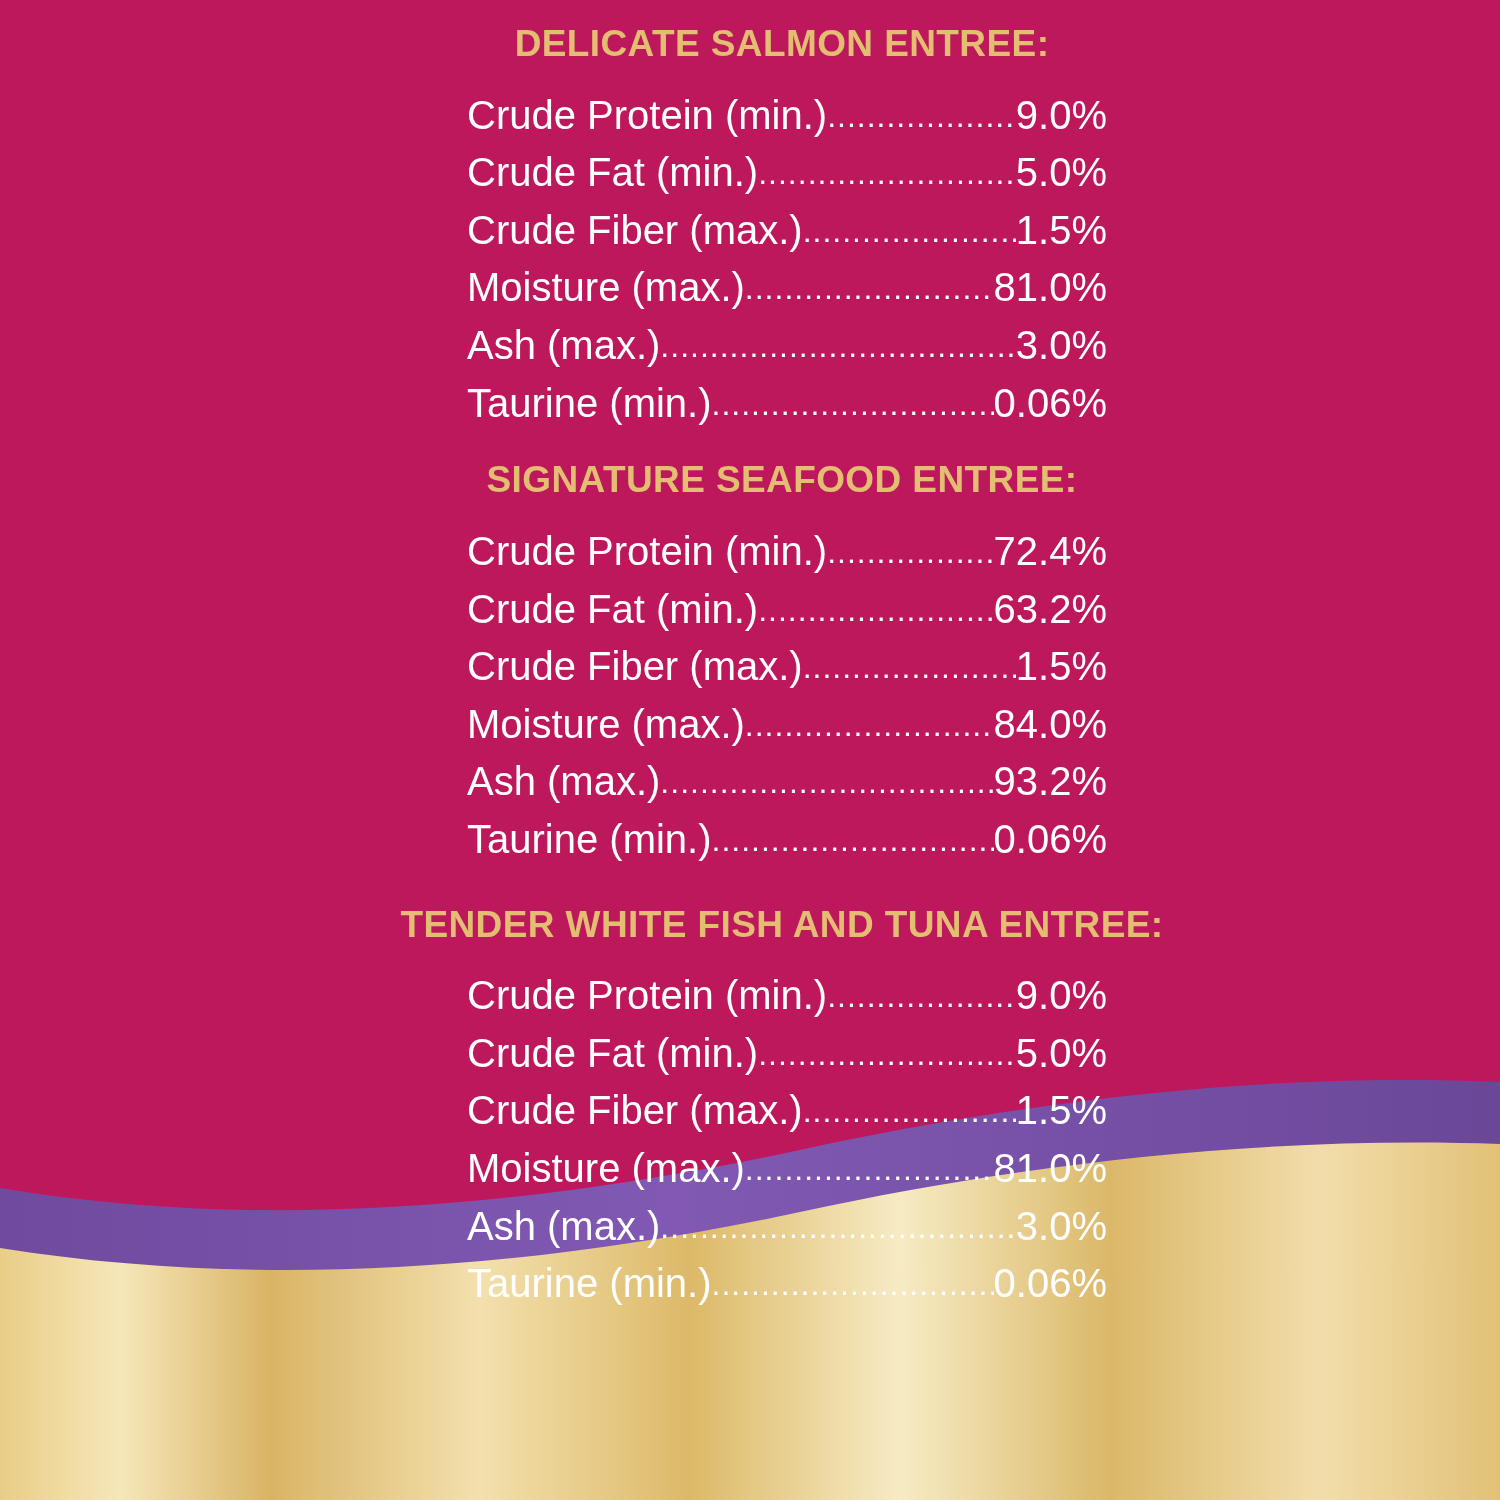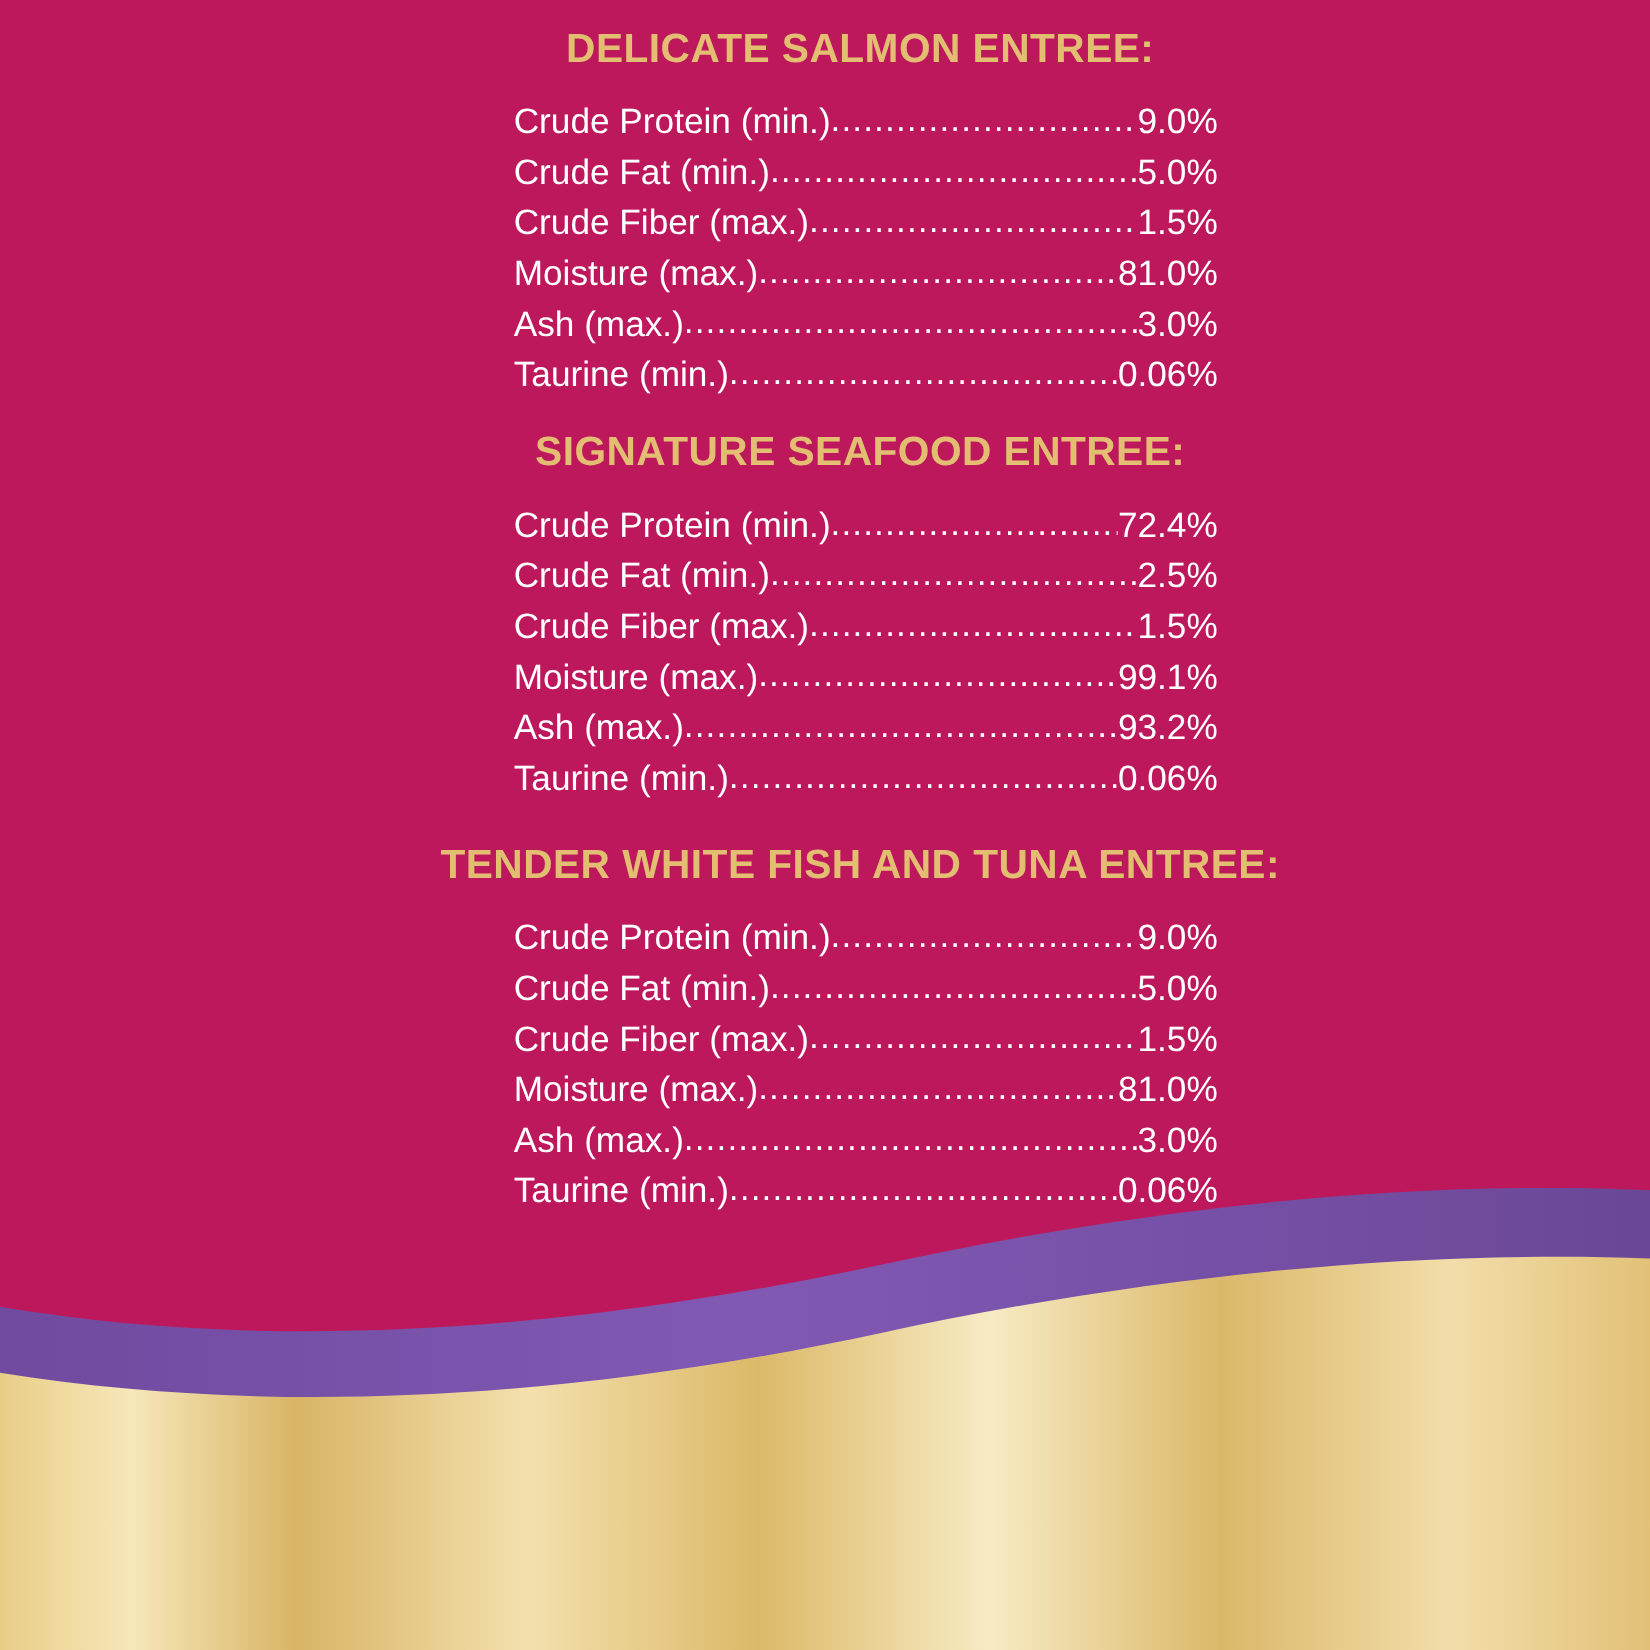--- a/index.html
+++ b/index.html
@@ -42,21 +42,21 @@
   }
   .rows {
     width: 640px;
     margin: 0 auto;
     padding-left: 10px;
   }
   .row {
     display: flex;
     align-items: baseline;
     color: #ffffff;
-    font-size: 32px;
+    font-size: 40px;
     line-height: 1.44;
     white-space: nowrap;
   }
   .row .label {
     flex: 0 0 auto;
   }
   .row .leader {
     flex: 1 1 auto;
     overflow: hidden;
     margin: 0 0px;
@@ -140,31 +140,31 @@
       <div class="section-title">SIGNATURE SEAFOOD ENTREE:</div>
       <div class="rows">
         <div class="row">
           <span class="label">Crude Protein (min.)</span>
           <span class="leader"></span>
           <span class="value">72.4%</span>
         </div>
         <div class="row">
           <span class="label">Crude Fat (min.)</span>
           <span class="leader"></span>
-          <span class="value">2.5%</span>
+          <span class="value">63.2%</span>
         </div>
         <div class="row">
           <span class="label">Crude Fiber (max.)</span>
           <span class="leader"></span>
           <span class="value">1.5%</span>
         </div>
         <div class="row">
           <span class="label">Moisture (max.)</span>
           <span class="leader"></span>
-          <span class="value">99.1%</span>
+          <span class="value">84.0%</span>
         </div>
         <div class="row">
           <span class="label">Ash (max.)</span>
           <span class="leader"></span>
           <span class="value">93.2%</span>
         </div>
         <div class="row">
           <span class="label">Taurine (min.)</span>
           <span class="leader"></span>
           <span class="value">0.06%</span>

